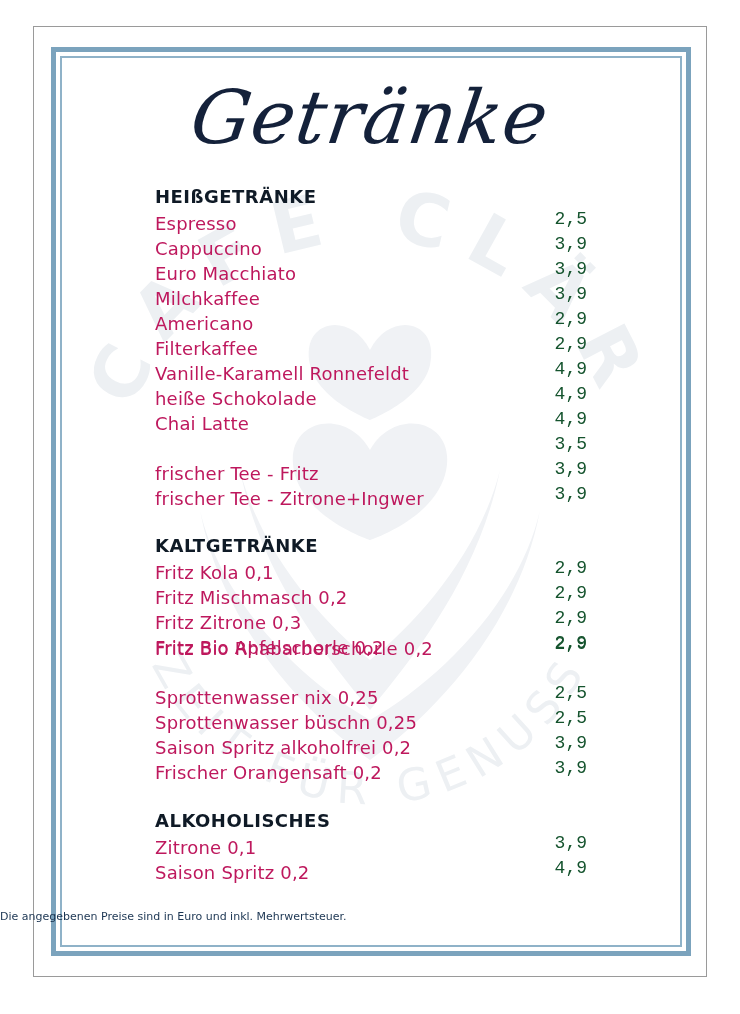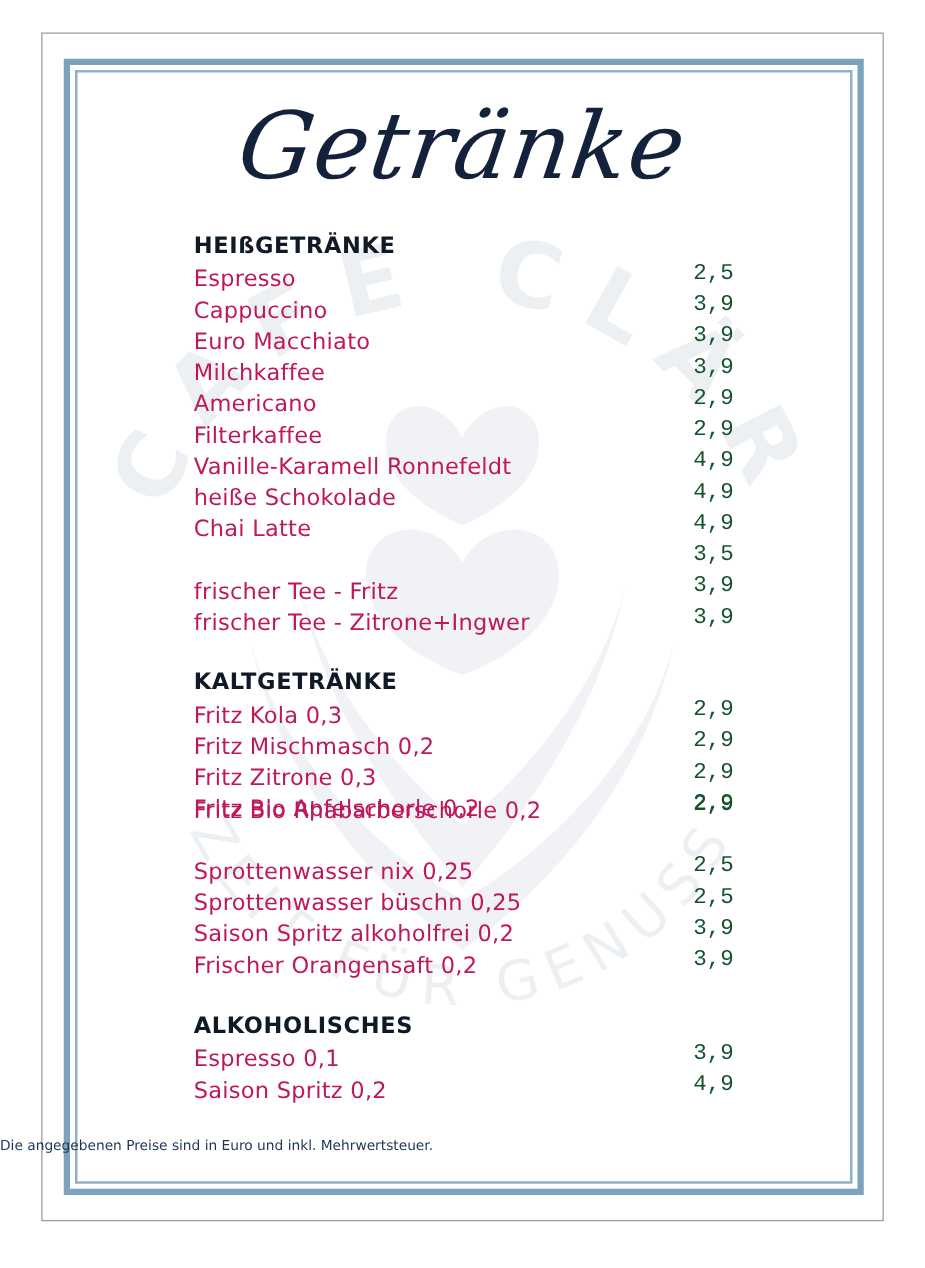--- a/index.html
+++ b/index.html
@@ -87,21 +87,21 @@
     <span class="item-name">frischer Tee - Fritz</span>
     <span class="item-price">3,9</span>
   </div>
 <div class="item" style="top:486px">
     <span class="item-name">frischer Tee - Zitrone+Ingwer</span>
     <span class="item-price">3,9</span>
   </div>
 
 <div class="section-heading" style="top:535px">KALTGETRÄNKE</div>
 <div class="item" style="top:560px">
-    <span class="item-name">Fritz Kola 0,3</span>
+    <span class="item-name">Fritz Kola 0,1</span>
     <span class="item-price">2,9</span>
   </div>
 <div class="item" style="top:585px">
     <span class="item-name">Fritz Mischmasch 0,2</span>
     <span class="item-price">2,9</span>
   </div>
 <div class="item" style="top:610px">
     <span class="item-name">Fritz Zitrone 0,3</span>
     <span class="item-price">2,9</span>
   </div>
@@ -125,21 +125,21 @@
     <span class="item-name">Saison Spritz alkoholfrei 0,2</span>
     <span class="item-price">3,9</span>
   </div>
 <div class="item" style="top:760px">
     <span class="item-name">Frischer Orangensaft 0,2</span>
     <span class="item-price">3,9</span>
   </div>
 
 <div class="section-heading" style="top:810px">ALKOHOLISCHES</div>
 <div class="item" style="top:835px">
-    <span class="item-name">Espresso 0,1</span>
+    <span class="item-name">Zitrone 0,1</span>
     <span class="item-price">3,9</span>
   </div>
 <div class="item" style="top:860px">
     <span class="item-name">Saison Spritz 0,2</span>
     <span class="item-price">4,9</span>
   </div>
 
 <div class="footer">Die angegebenen Preise sind in Euro und inkl. Mehrwertsteuer.</div>
 
 </body></html>

